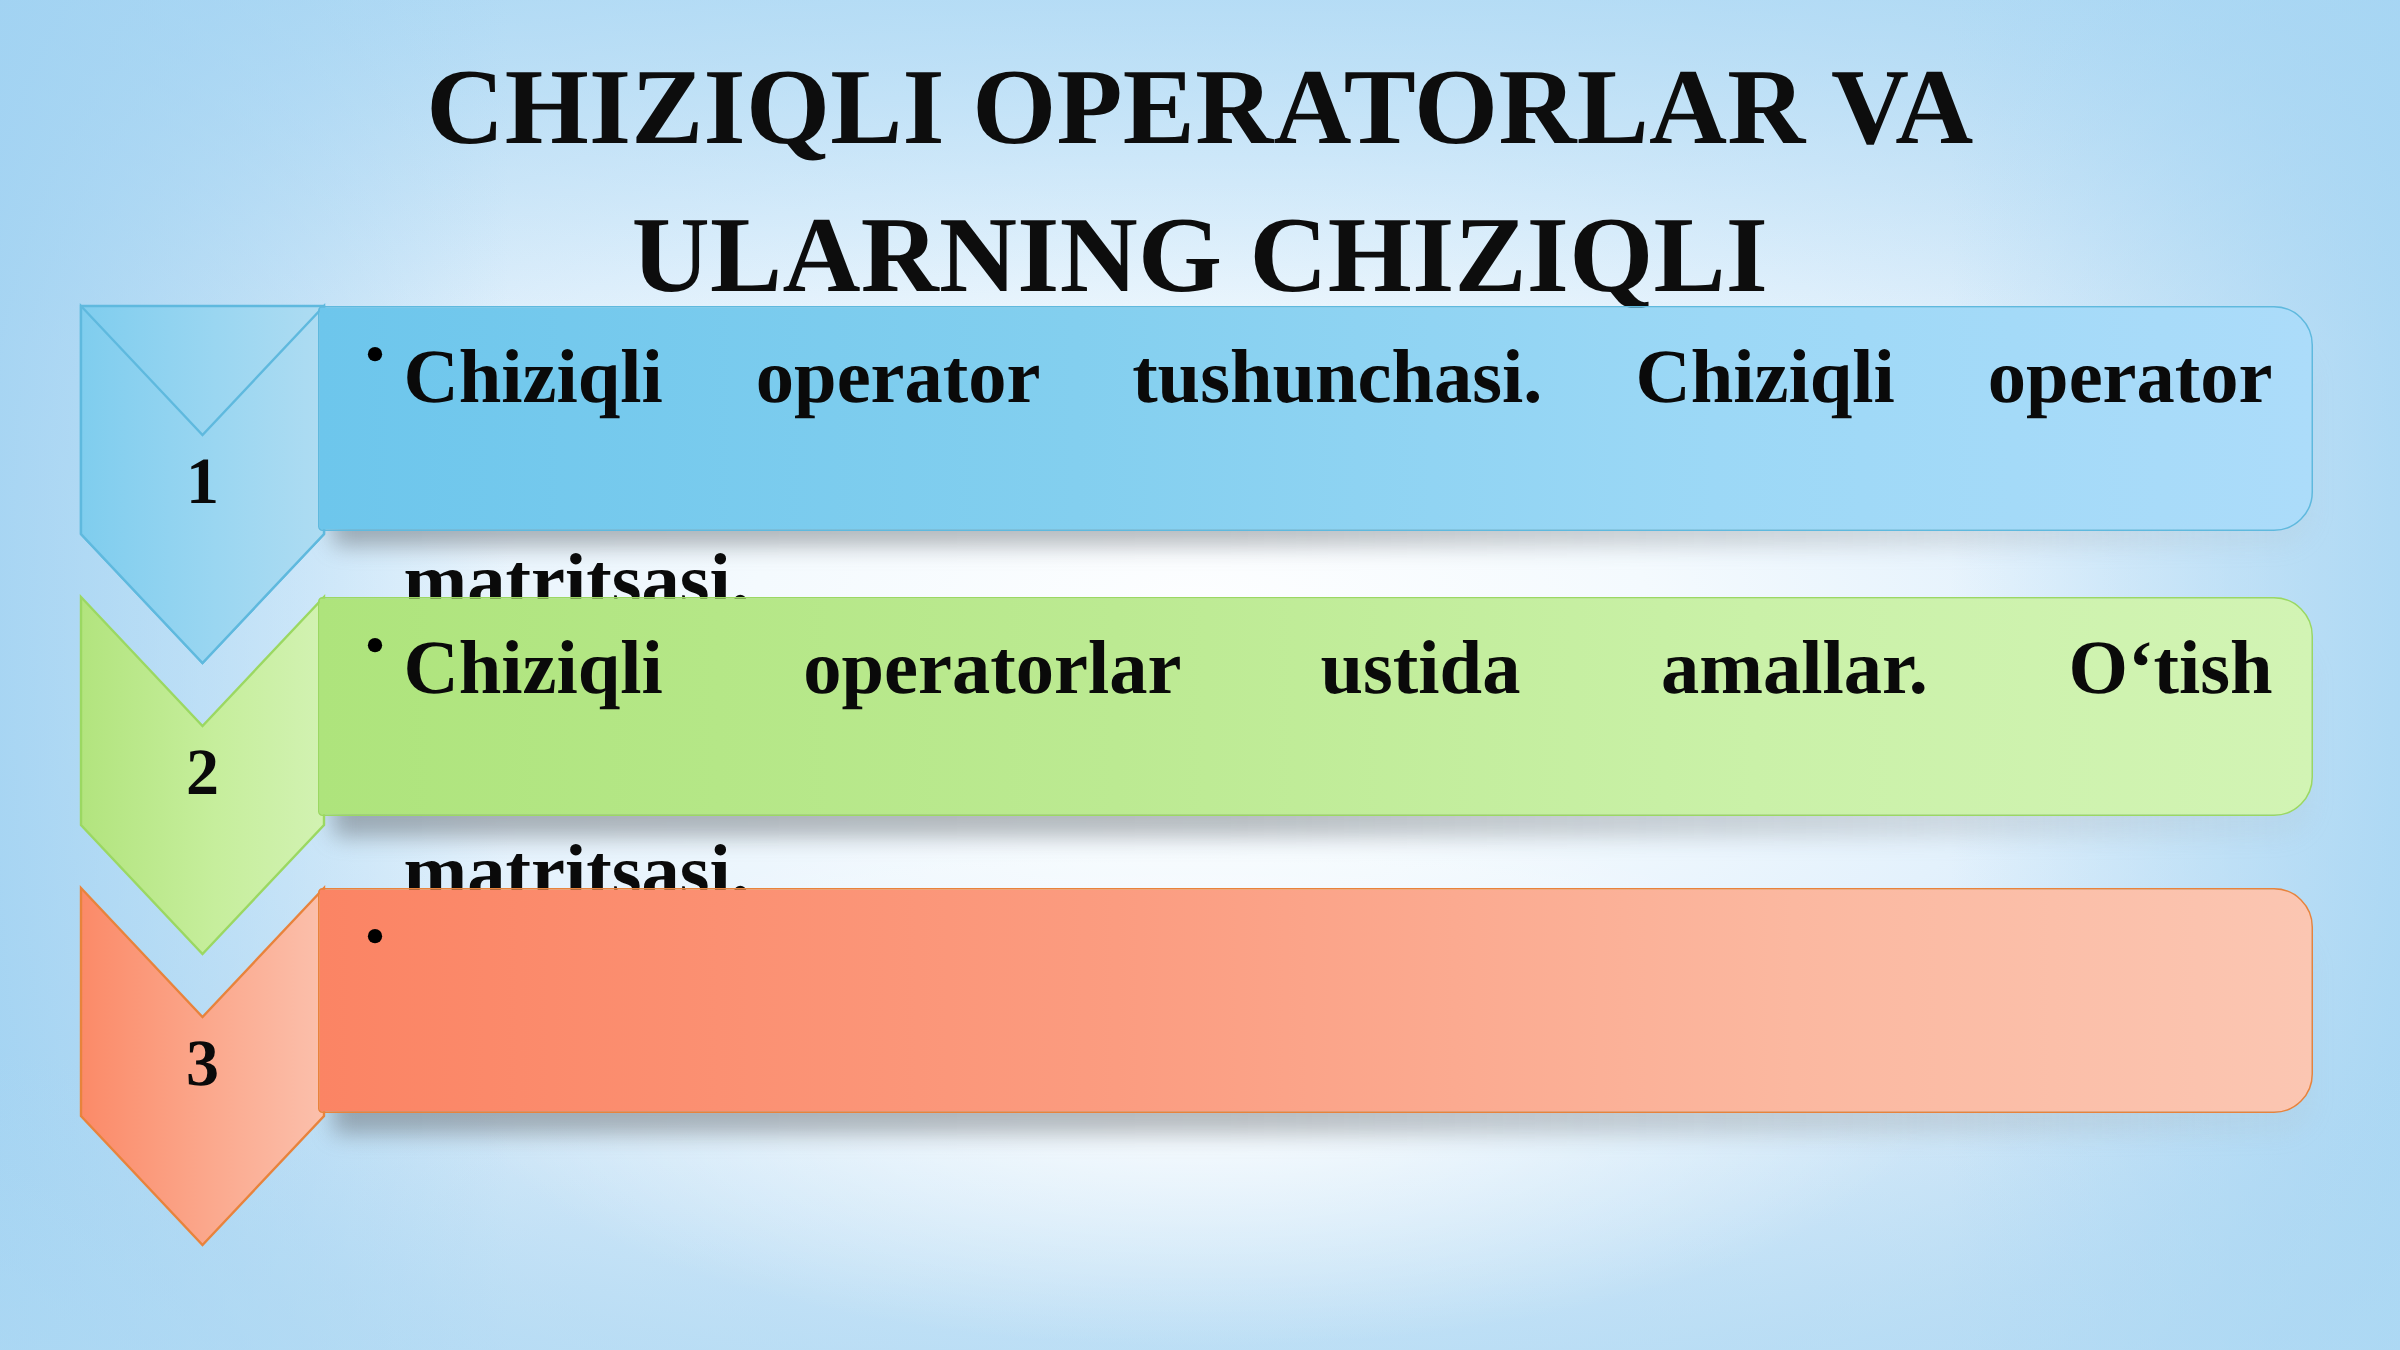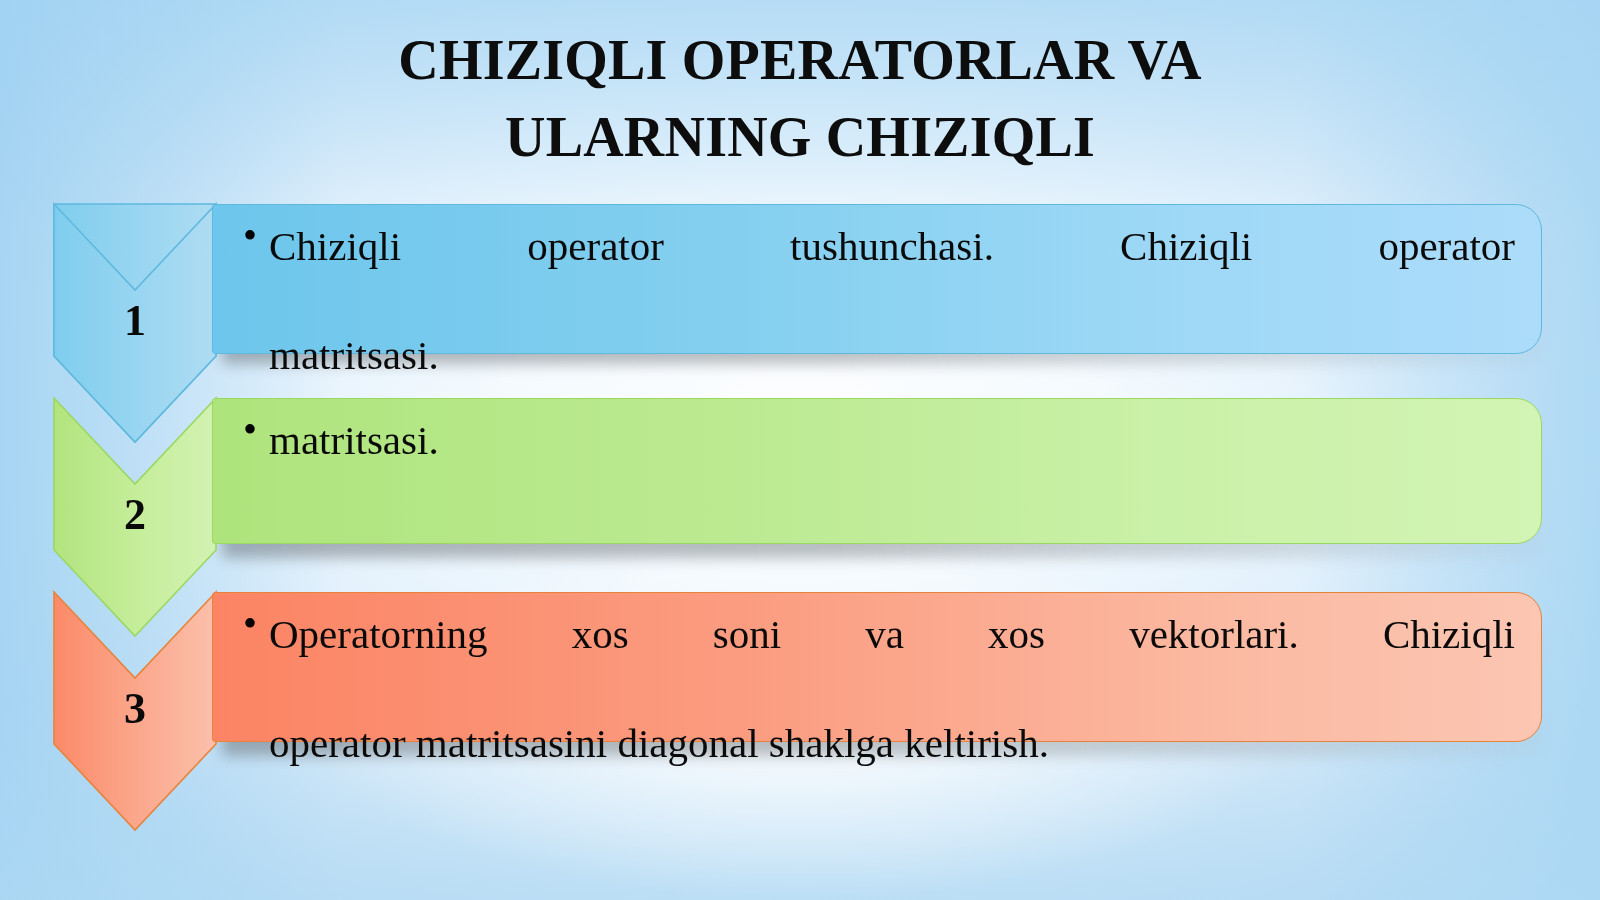--- a/index.html
+++ b/index.html
@@ -57,21 +57,21 @@
     background: radial-gradient(ellipse at 50% 50%, rgba(255,255,255,.90) 0%, rgba(255,255,255,0) 70%);
   }
 
   
   #title {
     position: absolute;
     left: 250px;
     top: 22px;
     width: 1100px;
     text-align: center;
-    font-size: 56px;
+    font-size: 72px;
     font-weight: bold;
     line-height: 1.38;
     color: #0d0d0d;
     letter-spacing: .2px;
   }
   #title .tline { display: block; white-space: nowrap; }
 
   
   .row { position: absolute; left: 0; top: 0; width: 1600px; height: 0; }
 
@@ -106,22 +106,22 @@
   .bullet-dot {
     flex: 0 0 auto;
     width: 26px;
     font-size: 40px;
     line-height: 34px;
     color: #000;
     text-align: left;
   }
   .bullet-text {
     flex: 1 1 auto;
-    font-size: 41px;
-    font-weight: normal;
+    font-size: 51px;
+    font-weight: bold;
     line-height: 1.33;
     color: #0a0a0a;
     text-align: justify;
     text-justify: inter-word;
     hyphens: none;
   }
   .bullet-text.condensed { font-stretch: condensed; }
 
   
   .bullet-text .jline { display: block; }
@@ -218,20 +218,21 @@
       </svg>
     </div>
     <div class="chev-num" style="left:54px; top:489px;">2</div>
 
     <div class="bar" style="left:212px; top:398px; width:1330px; height:146px;
                 background:linear-gradient(to right,#AEE47C 0%,#BCEA92 40%,#CAF1A8 72%,#D2F4B4 100%);
                 border:1px solid #9BD862;">
       <div class="bullet-wrap">
         <span class="bullet-dot">•</span>
         <span class="bullet-text condensed">
+          <span class="jfull">Chiziqli operatorlar ustida amallar. O‘tish</span>
           <span class="jline">matritsasi.</span>
         </span>
       </div>
     </div>
   </div>
 
   <div class="row">
 
     <div class="bar-shadow" style="left:222px; top:624px; width:1320px; height:132px;"></div>
 
@@ -247,21 +248,17 @@
         <path d="M 0,0 L 81,86 L 162,0 L 162,152 L 81,238 L 0,152 Z" fill="url(#cg3)" stroke="#E8833C" stroke-width="1.6"></path>
       </svg>
     </div>
     <div class="chev-num" style="left:54px; top:683px;">3</div>
 
     <div class="bar" style="left:212px; top:592px; width:1330px; height:150px;
                 background:linear-gradient(to right,#FB8464 0%,#FB9C80 40%,#FBB8A0 74%,#FBC6B2 100%);
                 border:1px solid #E8833C;">
       <div class="bullet-wrap">
         <span class="bullet-dot">•</span>
-        <span class="bullet-text">
-          <span class="jfull condensed">Operatorning xos soni va xos vektorlari. Chiziqli</span>
-          <span class="jline">operator matritsasini diagonal shaklga keltirish.</span>
-        </span>
       </div>
     </div>
   </div>
 
 </div>
 
 </body></html>

